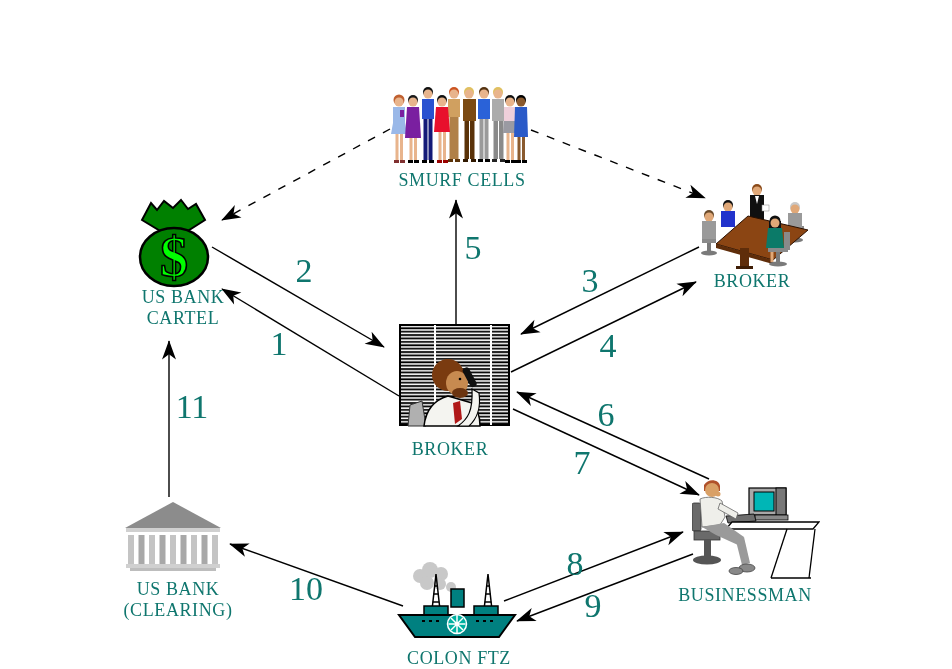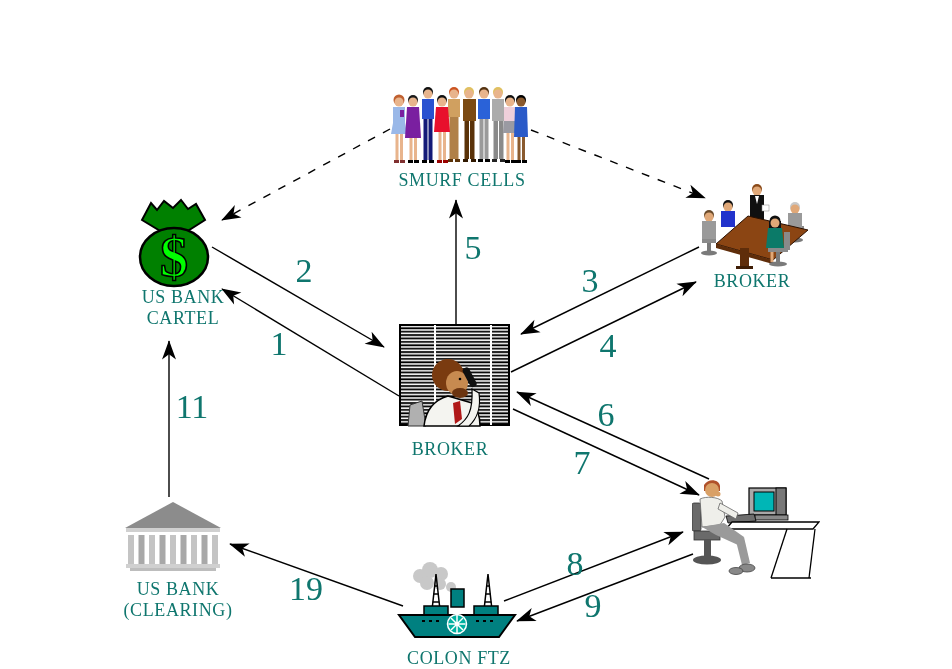--- a/index.html
+++ b/index.html
@@ -246,20 +246,21 @@
       <circle cx="20" cy="13" r="7" fill="#d9a066"></circle>
       <circle cx="26" cy="17" r="2.5" fill="#d9a066"></circle>
       <path d="M8,22 C14,19 26,20 30,24 L33,40 L28,48 L10,50 Z" fill="#efefea" stroke="#666" stroke-width="0.8"></path>
       <polygon points="28,26 46,36 44,42 26,32" fill="#efefea" stroke="#666" stroke-width="0.8"></polygon>
       <polygon points="10,50 32,46 52,60 46,68 24,58" fill="#9a9a9a"></polygon>
       <polygon points="44,64 52,60 58,86 50,88" fill="#9a9a9a"></polygon>
       <ellipse cx="55" cy="91" rx="8" ry="4" fill="#888" stroke="#444" stroke-width="0.8"></ellipse>
       <ellipse cx="44" cy="94" rx="7" ry="3.5" fill="#888" stroke="#444" stroke-width="0.8"></ellipse>
     </g>
   </svg>
+  <div class="nlabel" style="left:745px;top:585px">BUSINESSMAN</div>
 
   <svg class="icon" style="left:122px;top:501px" width="102" height="72" viewBox="0 0 102 72">
     <polygon points="51,1 99,27 3,27" fill="#8c8c8c"></polygon>
     <rect x="4" y="27" width="94" height="4" fill="#d0d0d0"></rect>
     <g>
       <rect x="6" y="34" width="6" height="29" fill="#c4c4c4"></rect>
       <rect x="16.5" y="34" width="6" height="29" fill="#a8a8a8"></rect>
       <rect x="27" y="34" width="6" height="29" fill="#c4c4c4"></rect>
       <rect x="37.5" y="34" width="6" height="29" fill="#a8a8a8"></rect>
       <rect x="48" y="34" width="6" height="29" fill="#c4c4c4"></rect>
@@ -322,16 +323,16 @@
 
   <div class="num" style="left:279px;top:344px">1</div>
   <div class="num" style="left:304px;top:271px">2</div>
   <div class="num" style="left:590px;top:281px">3</div>
   <div class="num" style="left:608px;top:346px">4</div>
   <div class="num" style="left:473px;top:248px">5</div>
   <div class="num" style="left:606px;top:415px">6</div>
   <div class="num" style="left:582px;top:463px">7</div>
   <div class="num" style="left:575px;top:564px">8</div>
   <div class="num" style="left:593px;top:606px">9</div>
-  <div class="num" style="left:306px;top:589px">19</div>
+  <div class="num" style="left:306px;top:589px">10</div>
   <div class="num" style="left:192px;top:407px">11</div>
 
 </div>
 
 </body></html>

